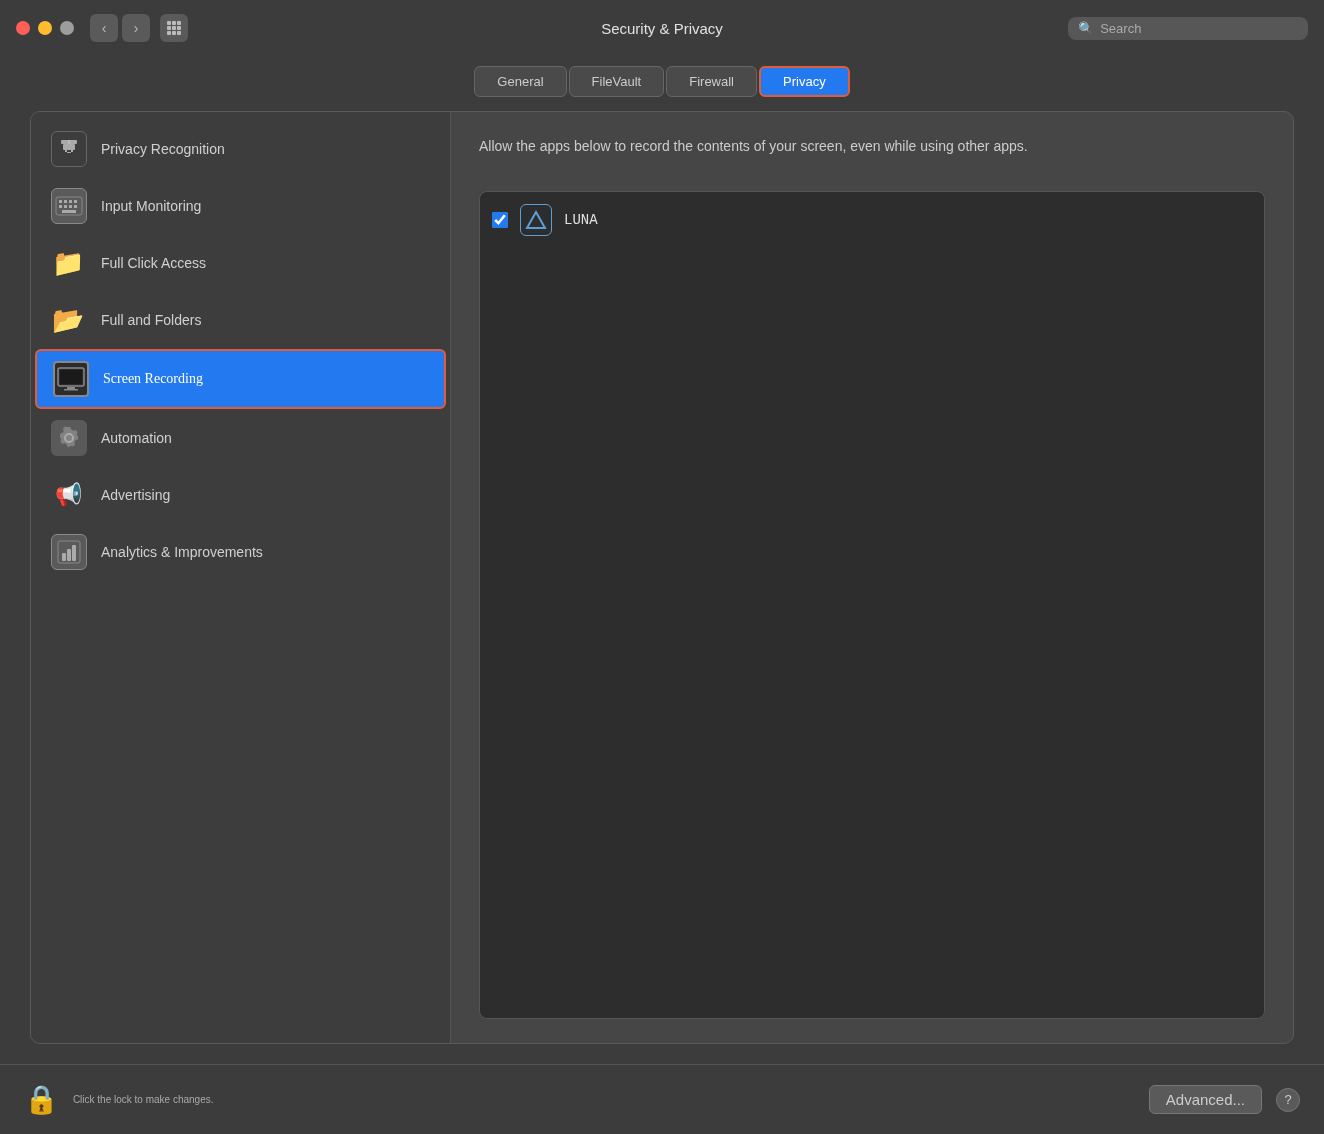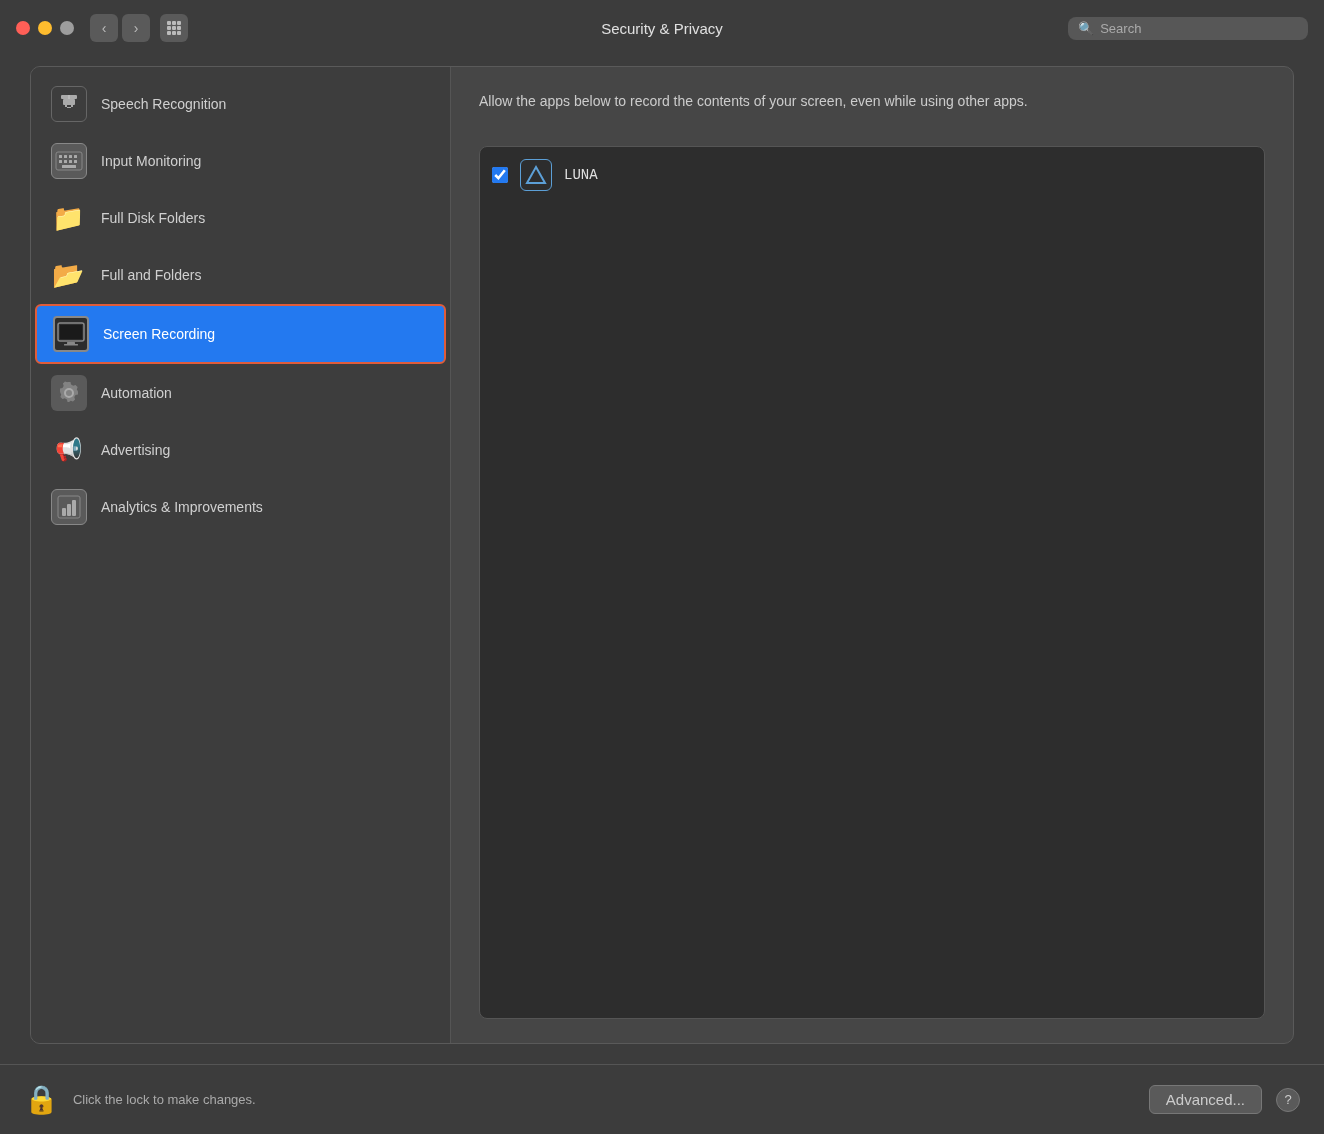--- a/index.html
+++ b/index.html
@@ -156,20 +156,21 @@
       align-items: center;
       padding: 10px 16px;
       cursor: pointer;
       gap: 14px;
       border-radius: 6px;
       margin: 1px 4px;
     }
     .sidebar-item.active {
       background: #2379f0;
       border: 2px solid #e05c3a;
+      font-family: Liberation Serif, serif;
     }
     .sidebar-item.active .item-label { color: #fff; }
     .item-label {
       color: #d0d0d0;
       font-size: 14px;
       font-weight: 400;
     }
 
     
     .item-icon {
@@ -299,21 +300,21 @@
       padding: 0 24px;
       gap: 14px;
       flex-shrink: 0;
     }
     .lock-icon {
       font-size: 28px;
       color: #c8a850;
     }
     .lock-text {
       color: #aaa;
-      font-size: 13px;
+      font-size: 10px;
       flex: 1;
     }
     .advanced-btn {
       background: #5a5a5a;
       border: 1px solid #777;
       border-radius: 6px;
       color: #ccc;
       font-size: 15px;
       padding: 5px 16px;
       cursor: pointer;
@@ -367,37 +368,43 @@
   </div>
   <div class="window-title">Security &amp; Privacy</div>
   <div class="search-bar">
     <span style="color:#aaa; font-size:13px;">🔍</span>
     <input type="text" placeholder="Search" style="">
   </div>
 </div>
 
 <div class="window-content">
 
+  <div class="tabs">
+    <button class="tab">General</button>
+    <button class="tab">FileVault</button>
+    <button class="tab">Firewall</button>
+    <button class="tab active">Privacy</button>
+  </div>
 
   <div class="inner-panel">
 
     <div class="sidebar">
 
       <div class="sidebar-item">
         <div class="item-icon icon-speech">
           <svg width="22" height="22" viewBox="0 0 22 22" fill="none">
             <rect x="3" y="2" width="16" height="4" rx="1" fill="#aaa"></rect>
             <rect x="5" y="6" width="12" height="6" rx="1" fill="#aaa"></rect>
             <rect x="7" y="12" width="2" height="2" fill="#aaa"></rect>
             <rect x="13" y="12" width="2" height="2" fill="#aaa"></rect>
             <rect x="9" y="14" width="4" height="1" fill="#aaa"></rect>
             <line x1="11" y1="2" x2="11" y2="6" stroke="#ccc" stroke-width="1"></line>
           </svg>
         </div>
-        <span class="item-label">Speech Recognition</span>
+        <span class="item-label">Privacy Recognition</span>
       </div>
 
 
       <div class="sidebar-item">
         <div class="item-icon icon-keyboard">
           <svg width="28" height="20" viewBox="0 0 28 20" fill="none">
             <rect x="1" y="1" width="26" height="18" rx="2" fill="#5a5a5a" stroke="#888" stroke-width="1"></rect>
             <rect x="4" y="4" width="3" height="3" rx="0.5" fill="#aaa"></rect>
             <rect x="9" y="4" width="3" height="3" rx="0.5" fill="#aaa"></rect>
             <rect x="14" y="4" width="3" height="3" rx="0.5" fill="#aaa"></rect>
@@ -409,21 +416,21 @@
             <rect x="7" y="14" width="14" height="3" rx="0.5" fill="#aaa"></rect>
           </svg>
         </div>
         <span class="item-label">Input Monitoring</span>
       </div>
 
       <div class="sidebar-item">
         <div class="item-icon icon-folder" style="font-size:26px;">
           📁
         </div>
-        <span class="item-label">Full Disk Folders</span>
+        <span class="item-label">Full Click Access</span>
       </div>
 
       <div class="sidebar-item">
         <div class="item-icon icon-folder" style="font-size:26px;">
           📂
         </div>
         <span class="item-label">Full and Folders</span>
       </div>
 
       <div class="sidebar-item active">

